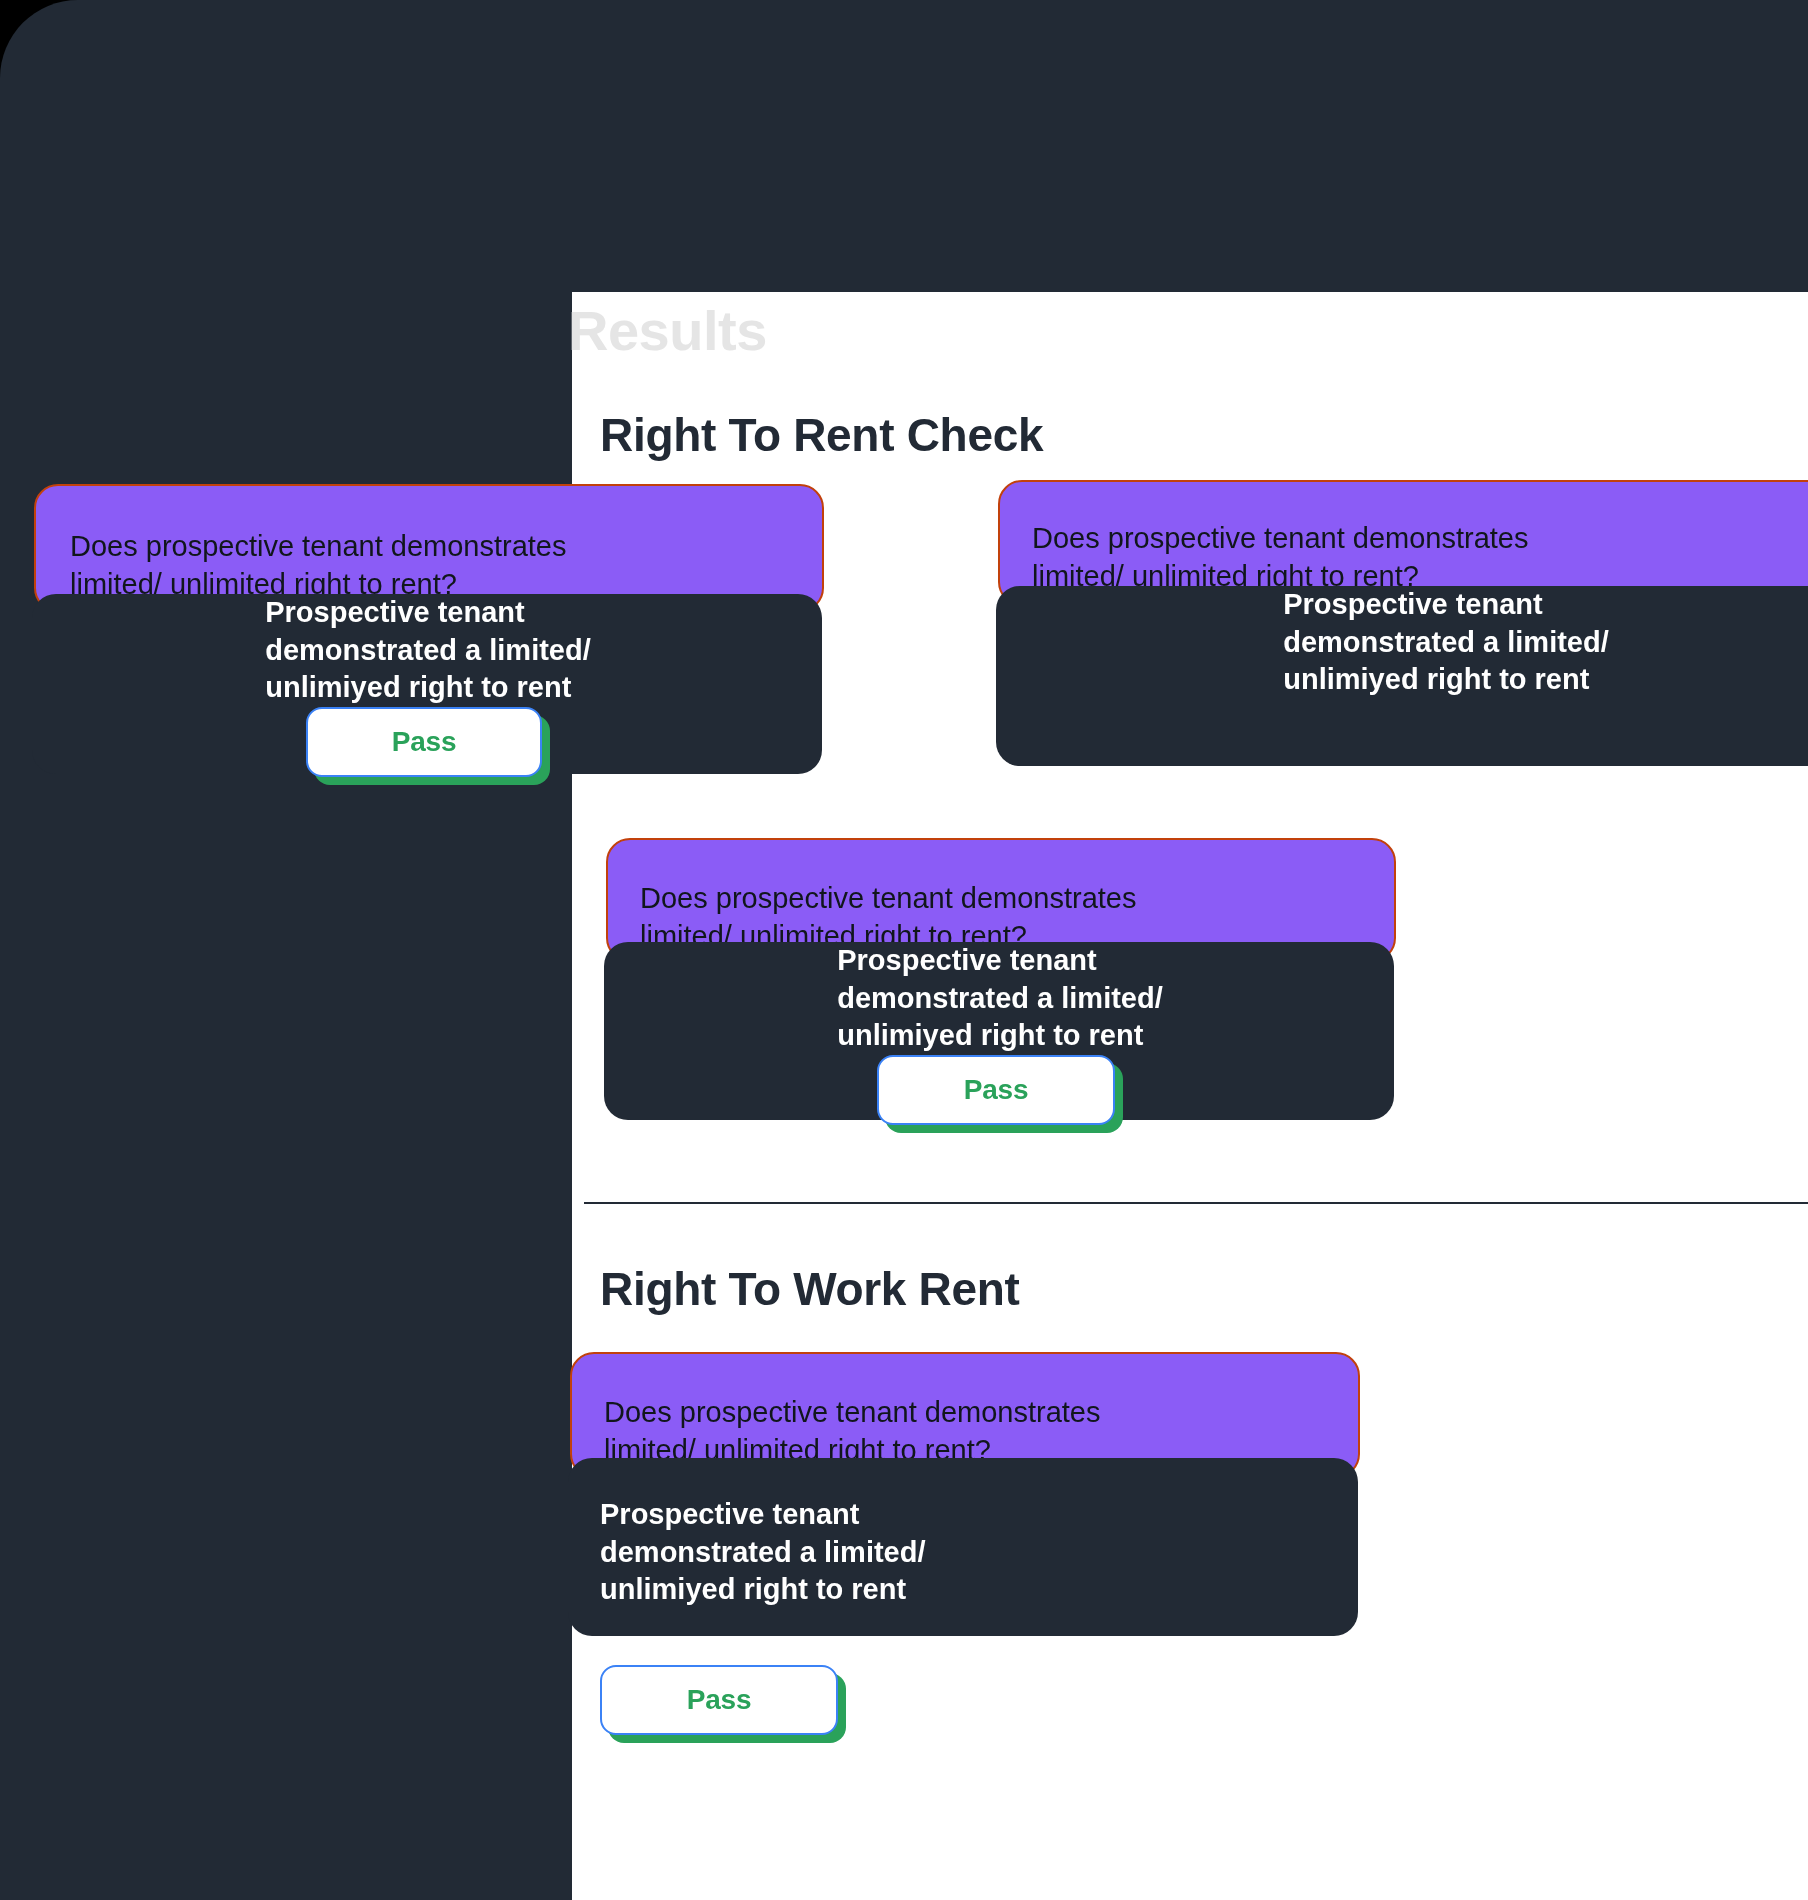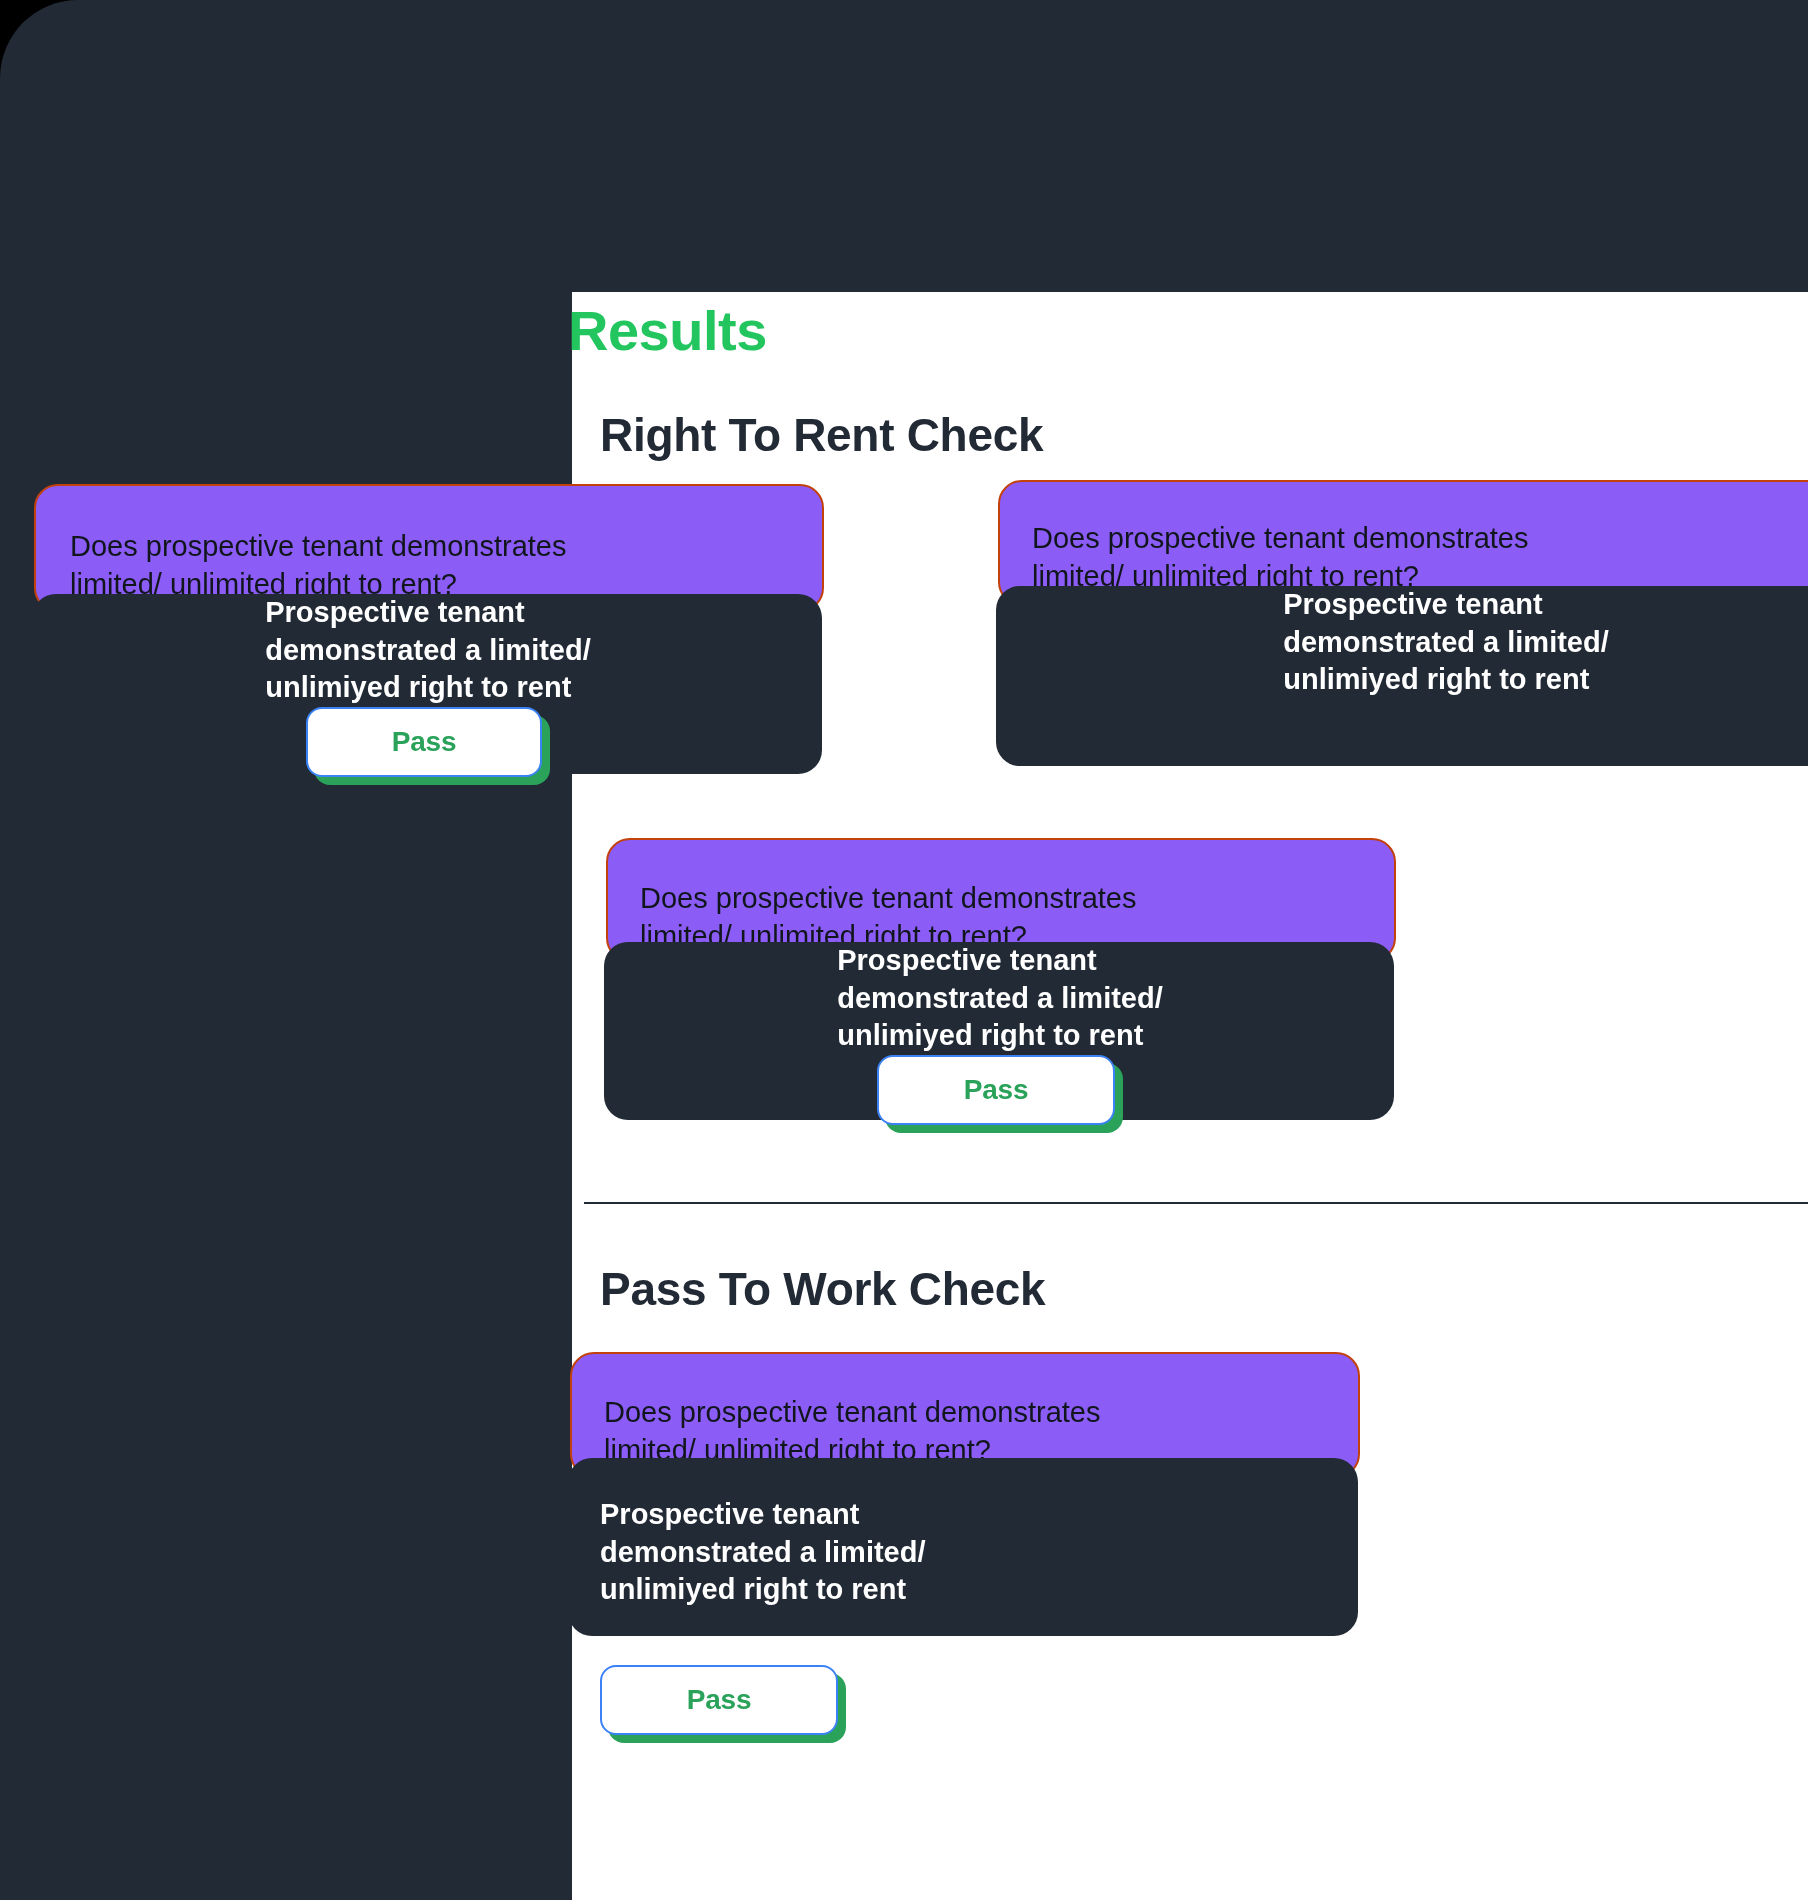--- a/index.html
+++ b/index.html
@@ -45,21 +45,21 @@
   }
 
   
   .page-title {
     position: absolute;
     left: 568px;
     top: 298px;
     font-size: 56px;
     font-weight: 700;
     letter-spacing: -0.5px;
-    color: #22c55e;
+    color: #e5e5e5;
     white-space: nowrap;
   }
   .section-heading {
     position: absolute;
     font-size: 46px;
     font-weight: 700;
     letter-spacing: -0.3px;
     color: #222a35;
     white-space: nowrap;
     margin-left: 32px;
@@ -195,21 +195,21 @@
   <div id="dark-panel"></div>
 
   <div id="white-panel"></div>
 
   <div class="page-title">Results</div>
 
   <div class="section-heading" id="heading-rent">Right To Rent Check</div>
 
   <div class="divider"></div>
 
-  <div class="section-heading" id="heading-work">Pass To Work Check</div>
+  <div class="section-heading" id="heading-work">Right To Work Rent</div>
 
   <div class="check-card" id="card-1">
     <div class="question-box">
       <div class="question-text">Does prospective tenant demonstrates
 limited/ unlimited right to rent?</div>
     </div>
     <div class="answer-box">
       <div class="answer-text">Prospective tenant
 demonstrated a limited/
 unlimiyed right to rent</div>

